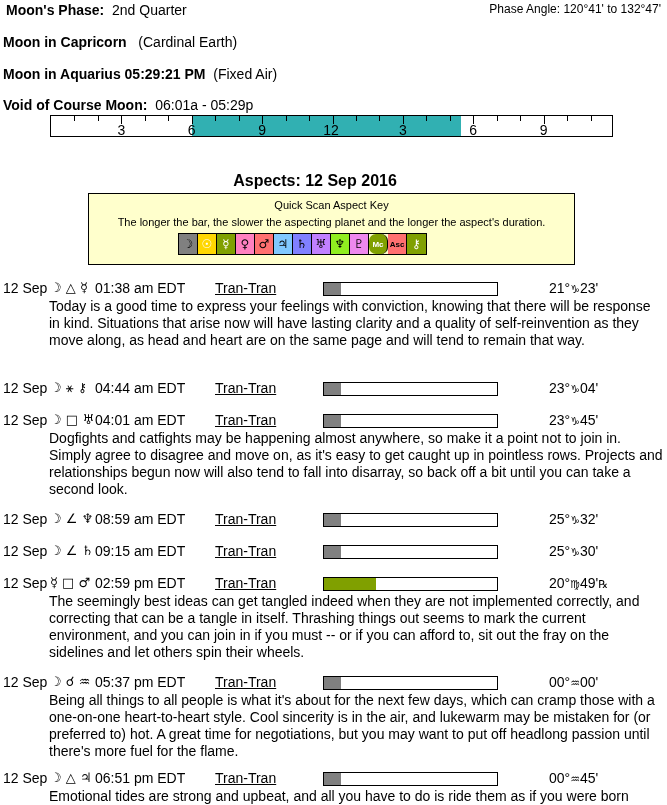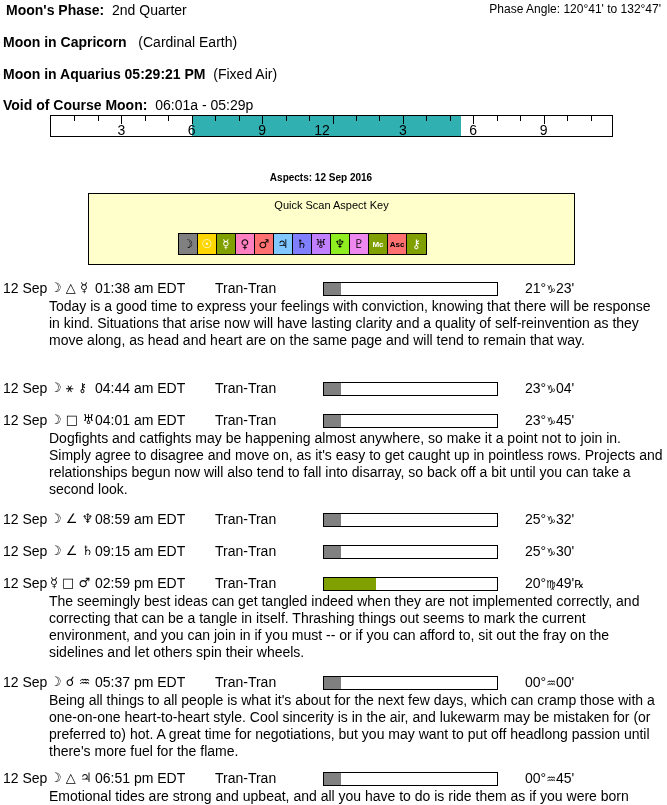--- a/index.html
+++ b/index.html
@@ -11,44 +11,44 @@
     .phase-angle { right:6px; top:2px; font-size:12px; }
     
     .voc-bar { position:absolute; left:50px; top:115px; width:563px; height:22px;
                border:1px solid #000; box-sizing:border-box; background:#fff; overflow:hidden; }
     .voc-fill { position:absolute; top:0; bottom:0; background:#31b0b2; }
     .tick { position:absolute; top:0; width:1px; background:#000; }
     .tick.s { height:5px; }
     .tick.l { height:8px; }
     .tick-label { position:absolute; top:6px; font-size:14px; transform:translateX(-50%); }
     
-    .aspects-title { left:16px; width:610px; text-align:center; top:172px; font-weight:bold; font-size:10px; }
+    .aspects-title { left:10px; width:610px; text-align:center; top:172px; font-weight:bold; font-size:16px; }
     
     .key-box { position:absolute; left:88px; top:193px; width:487px; height:72px;
                background:#ffffcc; border:1px solid #000; box-sizing:border-box; }
     .key-title { position:absolute; left:0; right:0; top:5px; text-align:center; font-size:11px; }
     .key-desc { position:absolute; left:0; right:0; top:22px; text-align:center; font-size:11px; }
     .key-row { position:absolute; left:89px; top:39px; height:20px; display:flex;
                border:1px solid #000; }
     .key-cell { width:19px; height:20px; box-sizing:border-box; border-right:1px solid #000;
                 display:flex; align-items:center; justify-content:center;
                 font-family:"DejaVu Sans", sans-serif; font-size:12px; color:#fff; }
     .key-cell:last-child { border-right:none; }
     .key-cell.txt { font-family:"Liberation Sans", sans-serif; font-size:8px; font-weight:bold; }
     
     .entry { position:absolute; left:0; width:667px; }
     .entry-head { position:relative; height:18px; font-size:14px;text-align:right; }
     .e-date { position:absolute; left:3px; top:0; }
     .e-glyphs { position:absolute; left:50px; top:0; font-family:"DejaVu Sans", sans-serif; font-size:13px; }
     .e-time { position:absolute; left:95px; top:0; }
-    .e-type { position:absolute; left:215px; top:0; }
+    .e-type { position:absolute; left:215px; top:0;text-decoration:underline; }
     .e-bar { position:absolute; left:323px; top:2px; width:175px; height:14px;
              border:1px solid #000; box-sizing:border-box; background:#fff; }
     .e-bar-fill { position:absolute; left:0; top:0; bottom:0; }
-    .e-pos { position:absolute; left:525px; top:0; }
+    .e-pos { position:absolute; left:549px; top:0; }
     .e-pos .sg { font-family:"DejaVu Sans", sans-serif; font-size:11px; }
     .e-text { margin-left:49px; width:615px; font-size:14px; line-height:17px; white-space:normal; }
   </style>
 </head>
 <body>
 
 <div class="abs hdr" style="left:6px;top:2px;">
   <span class="b">Moon's Phase:</span>&nbsp;
   <span>2nd Quarter</span>
 </div>
@@ -90,42 +90,43 @@
     <div class="tick s" style="left: 398.792px;"></div>
     <div class="tick l" style="left: 422.25px;"></div>
     <div class="tick s" style="left: 445.708px;"></div>
     <div class="tick s" style="left: 469.167px;"></div>
     <div class="tick l" style="left: 492.625px;"></div>
     <div class="tick s" style="left: 516.083px;"></div>
     <div class="tick s" style="left: 539.542px;"></div>
     <div class="tick-label" style="left: 70.375px;">3</div>
     <div class="tick-label" style="left: 140.75px;">6</div>
     <div class="tick-label" style="left: 211.125px;">9</div>
-    <div class="tick-label" style="left: 271px;">12</div>
+    <div class="tick-label" style="left: 280px;">12</div>
     <div class="tick-label" style="left: 351.875px;">3</div>
     <div class="tick-label" style="left: 422.25px;">6</div>
     <div class="tick-label" style="left: 492.625px;">9</div>
   </div>
 
 <div class="abs aspects-title">Aspects: 12 Sep 2016</div>
 
 <div class="key-box">
   <div class="key-title">Quick Scan Aspect Key</div>
+  <div class="key-desc">The longer the bar, the slower the aspecting planet and the longer the aspect's duration.</div>
   <div class="key-row" id="key-row">
       <div class="key-cell" style="background: rgb(128, 128, 128); color: rgb(0, 0, 0);">☽</div>
       <div class="key-cell" style="background: rgb(255, 215, 0); color: rgb(255, 255, 255);">☉</div>
       <div class="key-cell" style="background: rgb(128, 160, 0); color: rgb(255, 255, 255);">☿</div>
       <div class="key-cell" style="background: rgb(255, 128, 192); color: rgb(0, 0, 0);">♀</div>
       <div class="key-cell" style="background: rgb(255, 112, 112); color: rgb(0, 0, 0);">♂</div>
       <div class="key-cell" style="background: rgb(128, 200, 255); color: rgb(0, 0, 0);">♃</div>
       <div class="key-cell" style="background: rgb(128, 128, 255); color: rgb(0, 0, 0);">♄</div>
       <div class="key-cell" style="background: rgb(192, 128, 255); color: rgb(0, 0, 0);">♅</div>
       <div class="key-cell" style="background: rgb(144, 238, 32); color: rgb(0, 0, 0);">♆</div>
       <div class="key-cell" style="background: rgb(238, 136, 238); color: rgb(0, 0, 0);">♇</div>
-      <div class="key-cell txt" style="background: rgb(128, 160, 0); color: rgb(255, 255, 255);">Mc</div>
+      <div class="key-cell txt" style="background: rgb(128, 160, 0); color: rgb(255, 255, 255); border-radius: 7px;">Mc</div>
       <div class="key-cell txt" style="background: rgb(255, 112, 112); color: rgb(0, 0, 0);">Asc</div>
       <div class="key-cell" style="background: rgb(128, 160, 0); color: rgb(255, 255, 255);">⚷</div>
     </div>
 </div>
 
 <div id="entries">
     <div class="entry" style="top: 280px;">
       <div class="entry-head">
         <span class="e-date">12 Sep</span>
         <span class="e-glyphs">☽ △ ☿</span>

